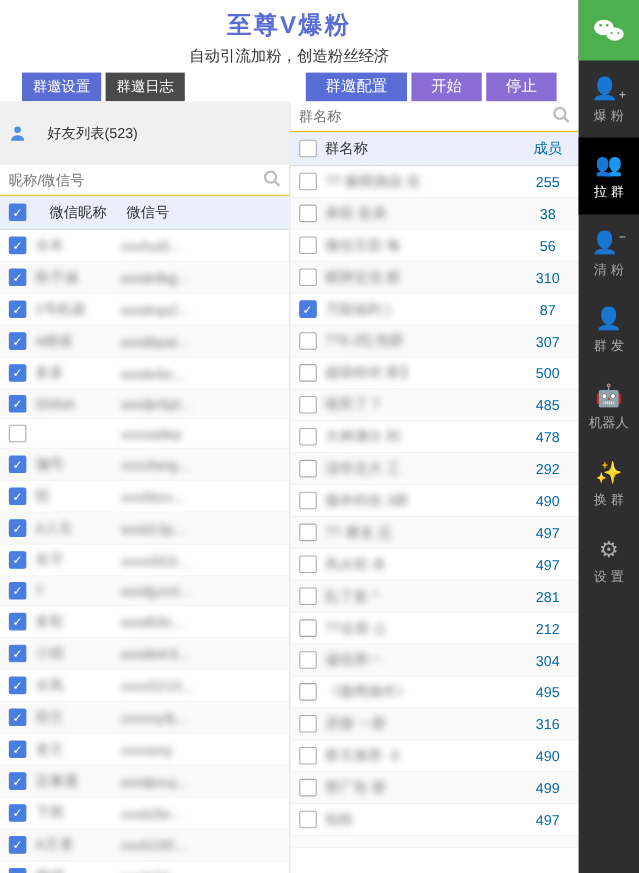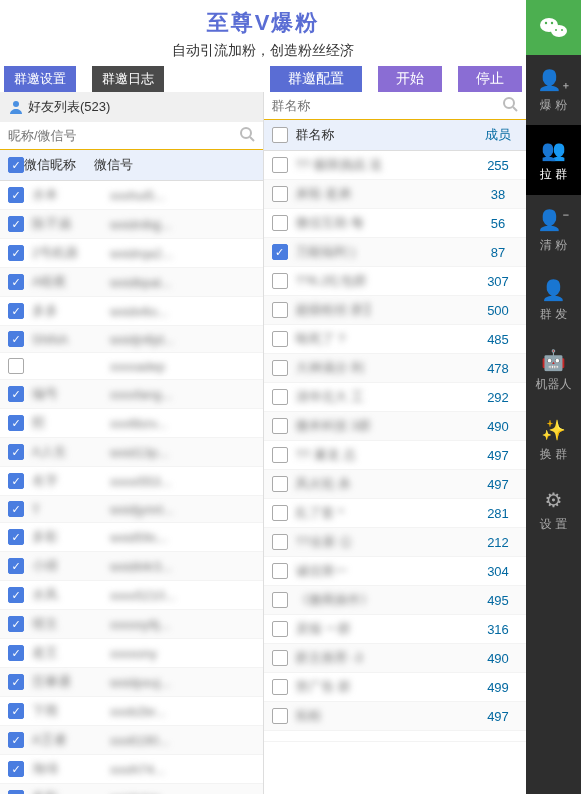--- a/index.html
+++ b/index.html
@@ -2,33 +2,33 @@
 <html><head>
 <meta charset="utf-8">
 <style>
 * { margin: 0; padding: 0; box-sizing: border-box; }
 body { font-family: "Microsoft YaHei", sans-serif; font-size: 13px; width: 581px; height: 794px; overflow: hidden; display: flex; background: #f5f5f5; }
 .main { flex: 1; display: flex; flex-direction: column; background: #fff; }
 .sidebar { width: 55px; background: #2e2e2e; display: flex; flex-direction: column; }
 .header { text-align: center; padding: 8px 0 6px; }
 .title { color: #5a6dd4; font-size: 22px; font-weight: bold; letter-spacing: 2px; }
 .subtitle { color: #333; font-size: 14px; margin-top: 4px; }
-.tabrow { display: flex; align-items: flex-end; padding: 0 4px; gap: 16px; }
+.tabrow { display: flex; align-items: flex-end; padding: 0 20px; gap: 4px; }
 .tab { padding: 4px 10px; font-size: 13px; color: #fff; cursor: pointer; }
 .tab.active { background: #5a6dd4; }
 .tab.inactive { background: #4a4a4a; }
 .spacer { flex: 1; }
 .btn { padding: 4px 18px; color: #fff; font-size: 14px; cursor: pointer; }
 .btn-config { background: #5a6dd4; }
 .btn-start { background: #8a6dd4; }
 .btn-stop { background: #8a6dd4; }
 .panels { display: flex; flex: 1; overflow: hidden; }
 .panel { flex: 1; display: flex; flex-direction: column; border-right: 1px solid #ddd; }
 .panel:last-child { border-right: none; }
-.panel-head { display: flex; align-items: center; padding: 6px 8px; background: #f0f0f0; gap: 4px; }
+.panel-head { display: flex; align-items: center; padding: 20px 8px; background: #f0f0f0; gap: 19px; }
 .panel-icon { width: 16px; height: 16px; }
 .panel-title { font-size: 13px; color: #333; }
 .search { display: flex; align-items: center; padding: 4px 8px; border-bottom: 1px solid #eab308; }
 .search input { flex: 1; border: none; outline: none; font-size: 13px; color: #999; background: transparent; }
 .search-icon { color: #bbb; }
 .thead { display: flex; align-items: center; padding: 6px 8px; background: #eaf0fb; border-bottom: 1px solid #ddd; font-size: 13px; color: #333; }
 .chk { width: 16px; height: 16px; border: 1px solid #aaa; border-radius: 2px; display: inline-flex; align-items: center; justify-content: center; background: #fff; flex-shrink: 0; }
 .chk.on { background: #4a7de0; border-color: #4a7de0; color: #fff; font-size: 11px; }
 .list { flex: 1; overflow-y: auto; }
 .row { display: flex; align-items: center; padding: 5px 8px; border-bottom: 1px solid #f3f3f3; gap: 8px; font-size: 13px; }
@@ -73,21 +73,21 @@
         <input placeholder="昵称/微信号" style="">
         <span class="search-icon">
           <svg width="16" height="16" viewBox="0 0 16 16">
               <circle cx="7" cy="7" r="5" fill="none" stroke="#bbb" stroke-width="2"></circle>
               <line x1="11" y1="11" x2="15" y2="15" stroke="#bbb" stroke-width="2"></line>
             </svg>
         </span>
       </div>
       <div class="thead">
         <span class="chk on">✓</span>
-        <span class="c-nick" style="margin-left:0">微信昵称</span>
+        <span class="c-nick" style="margin-left:21px">微信昵称</span>
         <span class="c-id">微信号</span>
       </div>
       <div class="list" id="friend-list">
           <div class="row">
             <span class="chk on">✓</span>
             <span class="c-nick blur">水本</span>
             <span class="c-id blur">xxxhui5...</span>
           </div>
           <div class="row">
             <span class="chk on">✓</span>
@@ -220,20 +220,25 @@
           </div>
           <div class="row">
             <span class="chk "></span>
             <span class="c-gname blur">来啦 老弟</span>
             <span class="c-mem">38</span>
           </div>
           <div class="row">
             <span class="chk "></span>
             <span class="c-gname blur">  微信互助 每</span>
             <span class="c-mem">56</span>
+          </div>
+          <div class="row">
+            <span class="chk "></span>
+            <span class="c-gname blur">棋牌交流 群</span>
+            <span class="c-mem">310</span>
           </div>
           <div class="row">
             <span class="chk on">✓</span>
             <span class="c-gname blur">万能福利 )</span>
             <span class="c-mem">87</span>
           </div>
           <div class="row">
             <span class="chk "></span>
             <span class="c-gname blur">??6.2红包群</span>
             <span class="c-mem">307</span>

